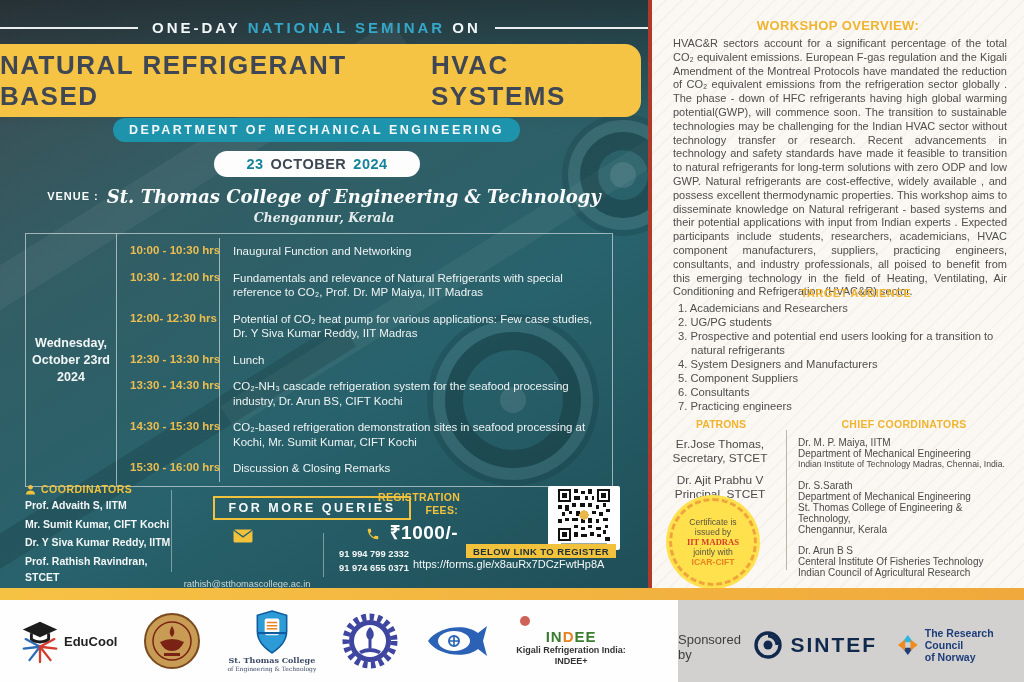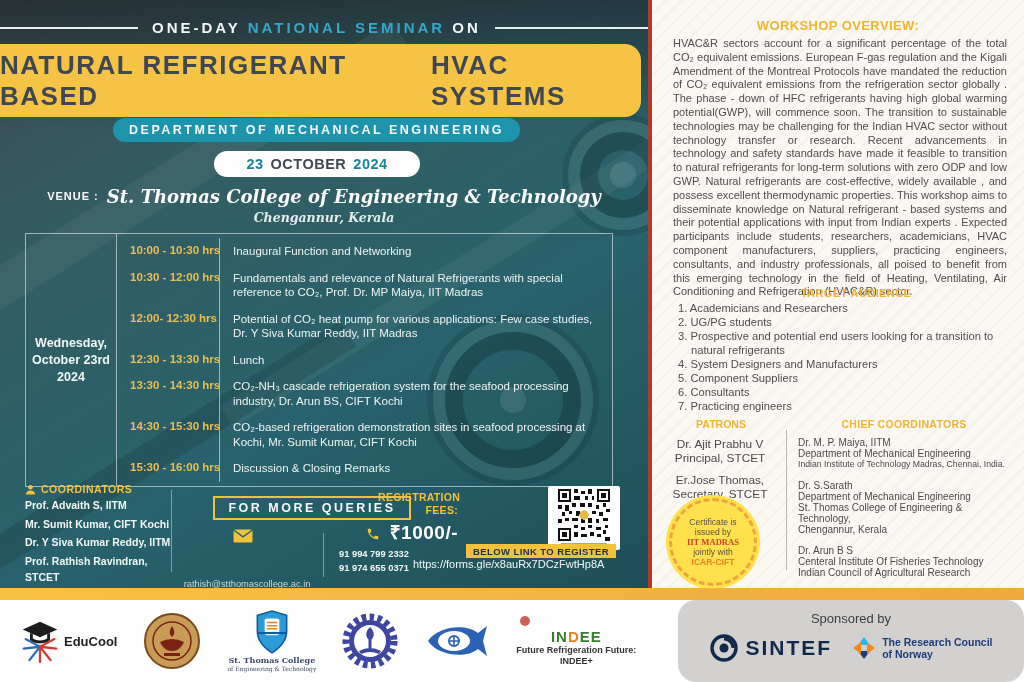--- a/index.html
+++ b/index.html
@@ -146,21 +146,21 @@
   .educool span { font-size:13px; font-weight:bold; color:#222; }
   .stc-cap1 { font-size:8px; font-weight:bold; color:#3c4a66; margin-top:1px; font-family:"DejaVu Serif",serif; }
   .stc-cap2 { font-size:6px; color:#3c4a66; font-family:"DejaVu Serif",serif; }
   .indee-block { text-align:right; }
   .indee-word { font-size:15px; font-weight:800; letter-spacing:1px; }
   .indee-word .g { color:#3a7d2f; } .indee-word .o { color:#E8821F; }
   .indee-cap1, .indee-cap2 { font-size:9px; font-weight:bold; color:#333; line-height:11px; }
   .indee-mark { width:10px; height:10px; border-radius:50%; background:#c23b2e; margin:0 auto 2px 4px; opacity:.8; }
 
   .sponsor-box { position:absolute; left:678px; top:0; width:346px; height:82px; background:#D2D1CF;
-    display:flex; flex-direction:column; align-items:center;border-radius:18px; }
+    display:flex; flex-direction:row; align-items:center; }
   .sponsor-label { margin-top:11px; color:#3f3f3f; font-size:13px; }
   .sponsor-logos { display:flex; align-items:center; gap:20px; margin-top:8px; }
   .sintef { display:flex; align-items:center; gap:8px; }
   .sintef span { color:#10294d; font-size:21px; font-weight:800; letter-spacing:2px; }
   .rcn { display:flex; align-items:center; gap:6px; }
   .rcn-text div { color:#1d3d7a; font-size:10.5px; line-height:12px; font-weight:bold; }
 </style>
 </head>
 <body>
 
@@ -318,26 +318,26 @@
       <div>3. Prospective and potential end users looking for a transition to natural refrigerants</div>
       <div>4. System Designers and Manufacturers</div>
       <div>5. Component Suppliers</div>
       <div>6. Consultants</div>
       <div>7. Practicing engineers</div>
     </div>
 
     <div class="patrons-heading">PATRONS</div>
     <div class="patron-entries">
       <div class="pe">
+        <div>Er.Jose Thomas,</div>
+        <div>Secretary, STCET</div>
+      </div>
+      <div class="pe">
         <div>Dr. Ajit Prabhu V</div>
         <div>Principal, STCET</div>
-      </div>
-      <div class="pe">
-        <div>Er.Jose Thomas,</div>
-        <div>Secretary, STCET</div>
       </div>
     </div>
 
     <div class="badge">
       <div>Certificate is</div>
       <div>issued by</div>
       <div class="b-red">IIT MADRAS</div>
       <div>jointly with</div>
       <div class="b-org">ICAR-CIFT</div>
     </div>
@@ -427,21 +427,21 @@
           <circle cx="30" cy="20" r="5" fill="none" stroke="#2B62B5" stroke-width="2"></circle>
           <path d="M26 20 h8 M30 16 v8" stroke="#2B62B5" stroke-width="1.6"></path>
         </svg>
       </div>
 
       <div class="logo-item indee-block">
         <div class="indee-mark"></div>
         <div class="indee-word">
           <span class="g">IN</span><span class="o">D</span><span class="g">EE</span>
         </div>
-        <div class="indee-cap1">Future Refrigeration Future:</div>
+        <div class="indee-cap1">Kigali Refrigeration India:</div>
         <div class="indee-cap2">INDEE+</div>
       </div>
     </div>
 
     <div class="sponsor-box">
       <div class="sponsor-label">Sponsored by</div>
       <div class="sponsor-logos">
         <div class="sintef">
           <svg width="28" height="28" viewBox="0 0 28 28">
             <circle cx="14" cy="14" r="12" fill="none" stroke="#10294d" stroke-width="3.4"></circle>

